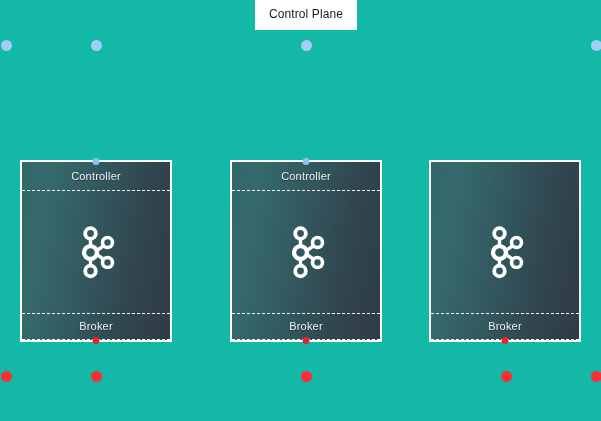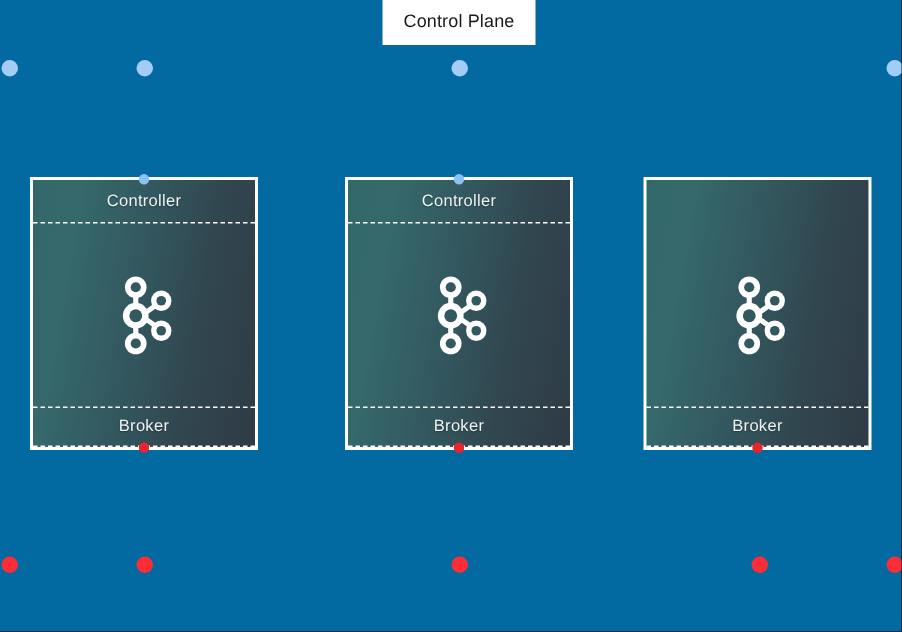--- a/index.html
+++ b/index.html
@@ -13,21 +13,21 @@
     position: relative;
     overflow: hidden;
     font-family: "Liberation Sans", sans-serif;
   }
 
   .stage {
     position: absolute;
     left: 0; top: 0;
     width: 601px;
     height: 421px;
-    background: #0369a1;
+    background: #14b8a6;
   }
 
   
   .plane-label {
     position: absolute;
     background: #ffffff;
     color: #1a1a1a;
     font-size: 12px;
     line-height: 1;
     display: flex;
@@ -70,20 +70,21 @@
   
   .broker-box {
     position: absolute;
     width: 152px;
     height: 182px;
     box-sizing: border-box;
     border: 2px solid #ffffff;
     background: linear-gradient(100deg, #33686a 0%, #35696b 18%, #33585f 45%, #31464f 72%, #2f3b45 100%);
     display: flex;
     flex-direction: column;
+    margin-top: 42px;
   }
 
   .broker-box .seg {
     position: relative;
     display: flex;
     align-items: center;
     justify-content: center;
     box-sizing: border-box;
   }
 

